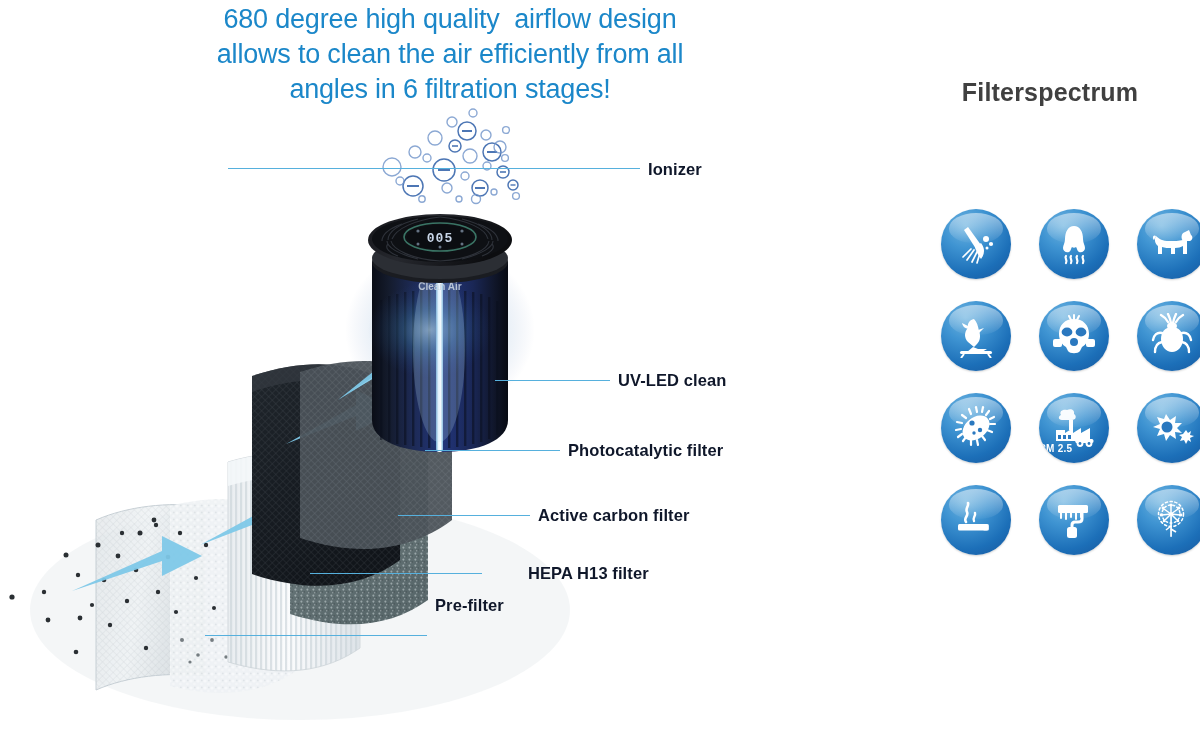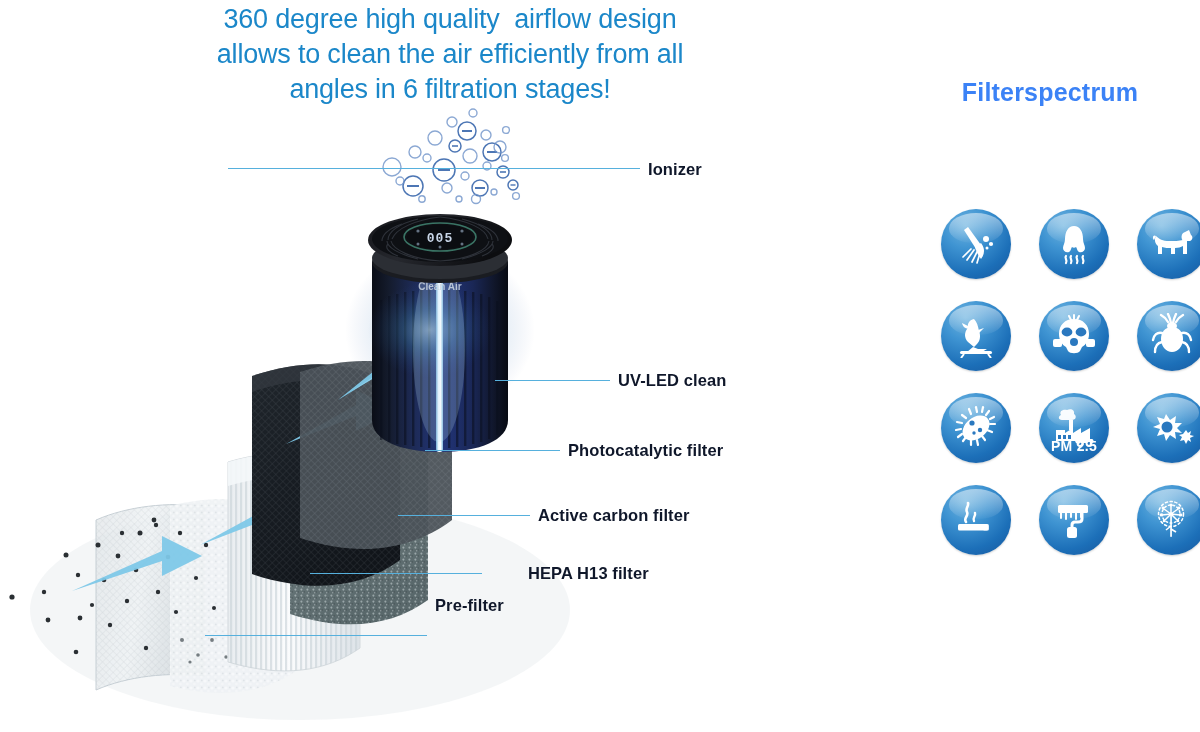--- a/index.html
+++ b/index.html
@@ -20,21 +20,21 @@
     font-weight: 500;
     line-height: 35px;
     letter-spacing: -0.2px;
     white-space: pre-wrap;
   }
 
   
   .spectrum-title {
     position: absolute; left: 900px; top: 78px; width: 300px;
     text-align: center;
-    color: #3b82f6;
+    color: #404040;
     font-size: 25px;
     font-weight: bold;
     letter-spacing: 0.2px;
   }
 
   
   .icon-grid {
     position: absolute; left: 930px; top: 198px;
     width: 276px;
     display: grid;
@@ -60,22 +60,22 @@
     position: absolute; left: 11%; top: 5%;
     width: 78%; height: 44%;
     border-radius: 50% 50% 46% 46%;
     background: linear-gradient(to bottom, rgba(255,255,255,0.50), rgba(255,255,255,0.03));
     pointer-events: none;
   }
   .icon-ball svg { position: relative; z-index: 2; display:block; }
   .glyph-txt {
     position: absolute; z-index: 3;
     bottom: 9px; left: 0; width: 100%;
-    text-align: center;
-    color: #fff; font-size: 14px; font-weight: bold;
+    text-align: left;
+    color: #fff; font-size: 10px; font-weight: bold;
     letter-spacing: 0.3px;
   }
 
   
   .stage { position: absolute; left: 0; top: 0; width: 830px; height: 732px; }
   .stage svg { display: block; }
 
   
   .callout {
     position: absolute;
@@ -88,21 +88,21 @@
   .leader {
     position: absolute;
     height: 0; border-top: 1.6px solid #56b0dd;
   }
 </style>
 </head>
 <body>
 
 <div id="root">
 
-  <div class="headline">360 degree high quality  airflow design
+  <div class="headline">680 degree high quality  airflow design
 allows to clean the air efficiently from all
 angles in 6 filtration stages!</div>
 
   <div class="stage">
     <svg width="830" height="732" viewBox="0 0 830 732" xmlns="http://www.w3.org/2000/svg">
       <defs>
         <linearGradient id="bodyGrad" x1="0" y1="0" x2="1" y2="0">
           <stop offset="0" stop-color="#0a0d16"></stop>
           <stop offset="0.12" stop-color="#141b2c"></stop>
           <stop offset="0.30" stop-color="#1d2a55"></stop>

